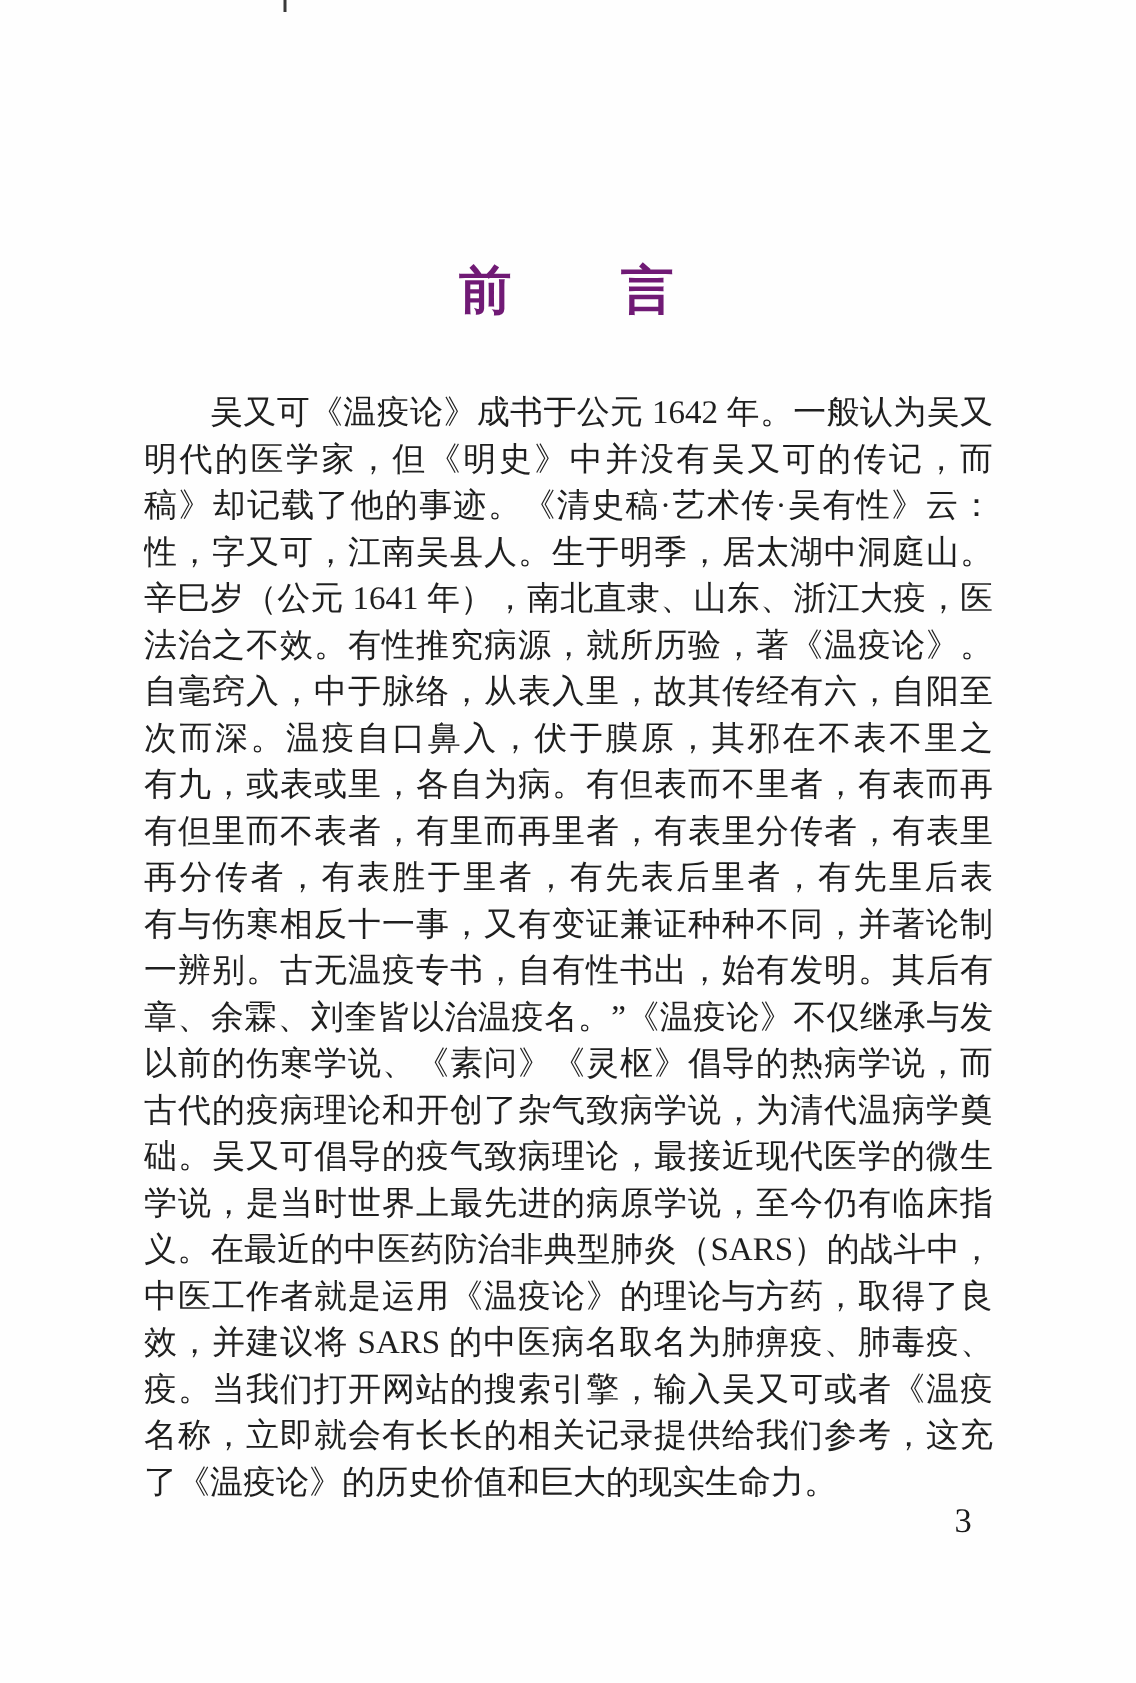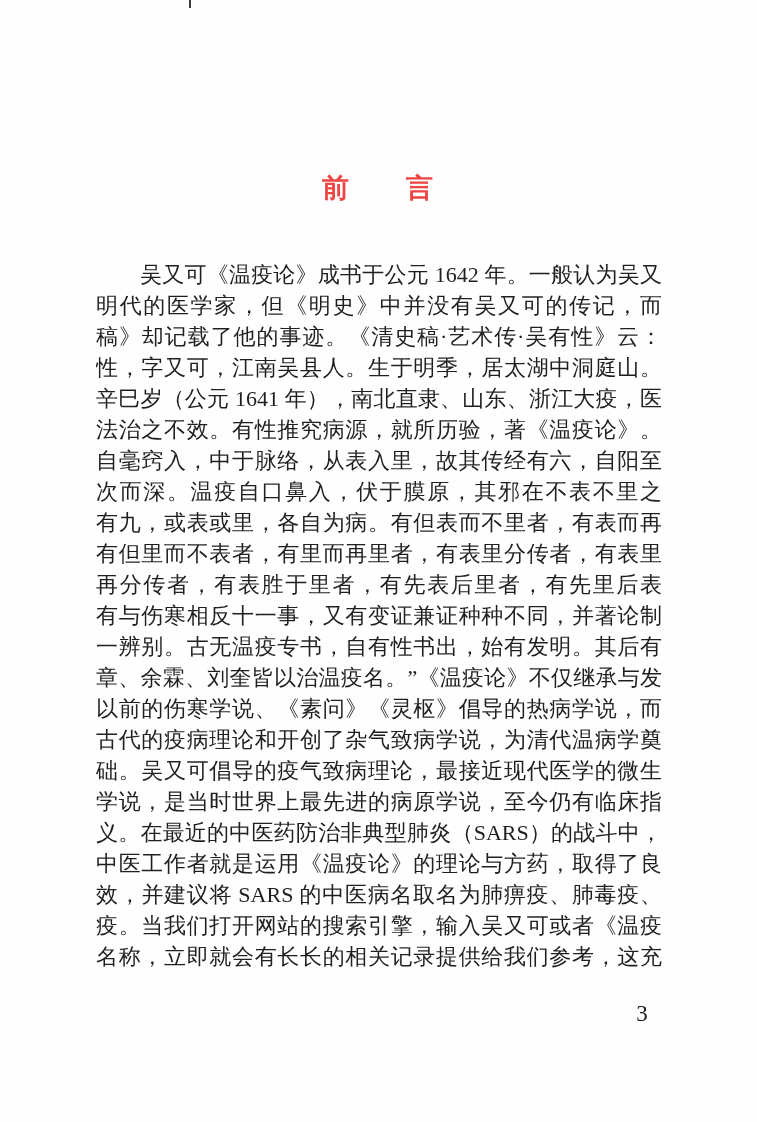--- a/index.html
+++ b/index.html
@@ -24,24 +24,24 @@
     width: 2px;
     height: 8px;
     background: #3a3a3a;
   }
   .page-title {
     position: absolute;
     left: 8px;
     top: 170px;
     width: 740px;
     text-align: center;
-    font-size: 27px;
+    font-size: 35px;
     font-weight: bold;
     letter-spacing: 1px;
-    color: #ef4444;
+    color: #701a75;
   }
   .preface-body {
     position: absolute;
     left: 96px;
     top: 259px;
     width: 566px;
     font-size: 22px;
   }
   .text-line {
     height: 31px;
@@ -93,15 +93,16 @@
       <div class="text-line">章、余霖、刘奎皆以治温疫名。”《温疫论》不仅继承与发展了宋</div>
       <div class="text-line">以前的伤寒学说、《素问》《灵枢》倡导的热病学说，而且发展了</div>
       <div class="text-line">古代的疫病理论和开创了杂气致病学说，为清代温病学奠立了基</div>
       <div class="text-line">础。吴又可倡导的疫气致病理论，最接近现代医学的微生物致病</div>
       <div class="text-line">学说，是当时世界上最先进的病原学说，至今仍有临床指导意</div>
       <div class="text-line">义。在最近的中医药防治非典型肺炎（SARS）的战斗中，许多</div>
       <div class="text-line">中医工作者就是运用《温疫论》的理论与方药，取得了良好的疗</div>
       <div class="text-line">效，并建议将 SARS 的中医病名取名为肺痹疫、肺毒疫、肺湿</div>
       <div class="text-line">疫。当我们打开网站的搜索引擎，输入吴又可或者《温疫论》的</div>
       <div class="text-line">名称，立即就会有长长的相关记录提供给我们参考，这充分说明</div>
+      <div class="text-line last">了《温疫论》的历史价值和巨大的现实生命力。</div>
     </div>
   <div class="page-number">3</div>
 </div>
 
 </body></html>

